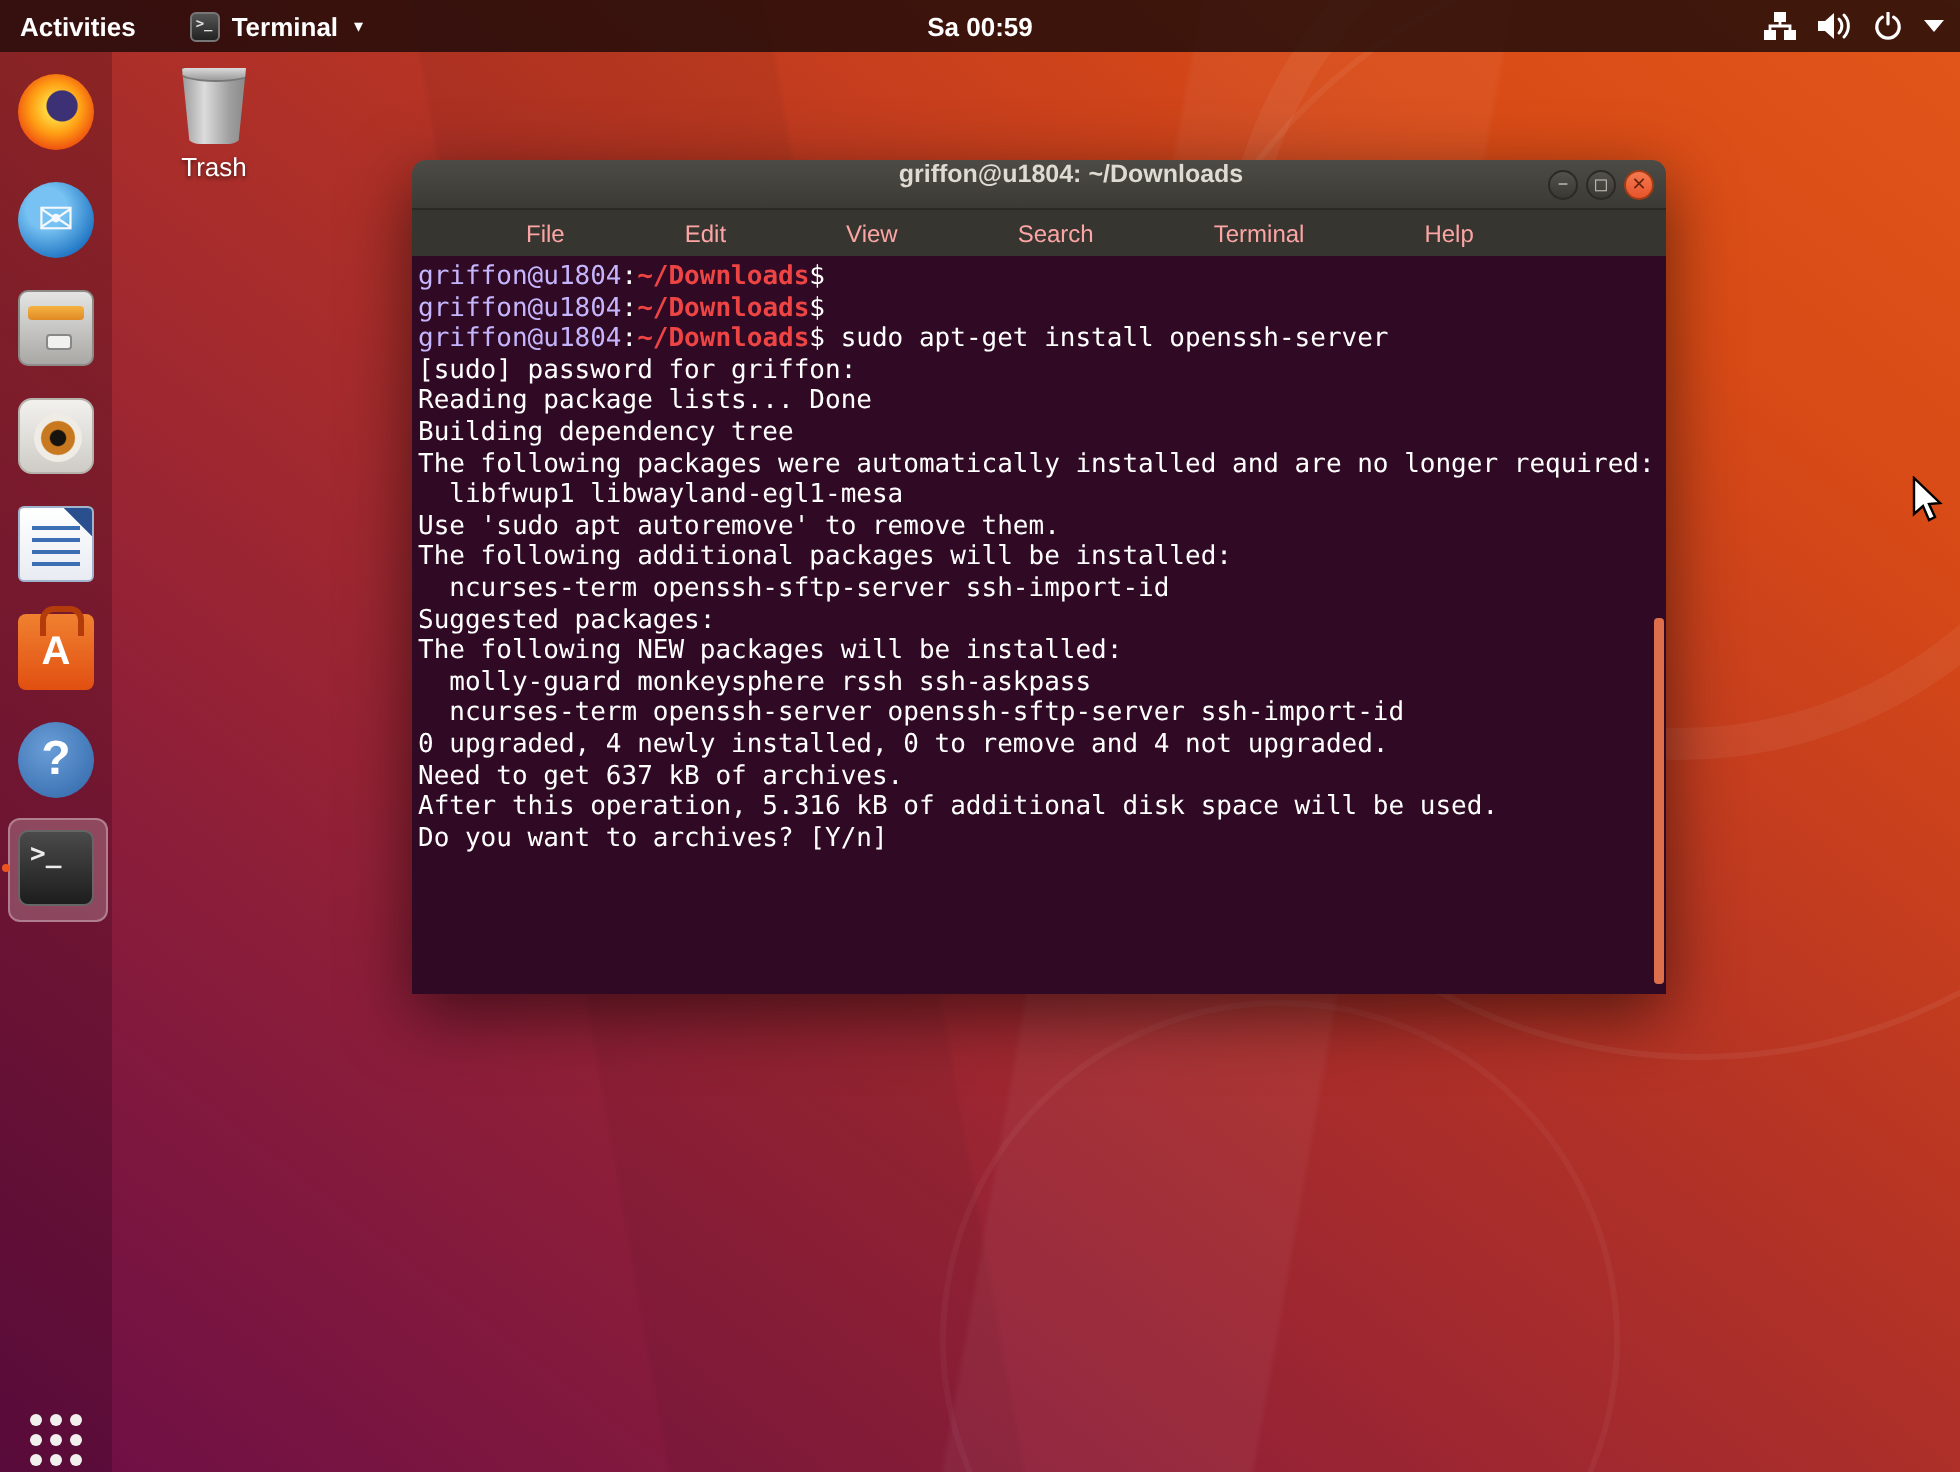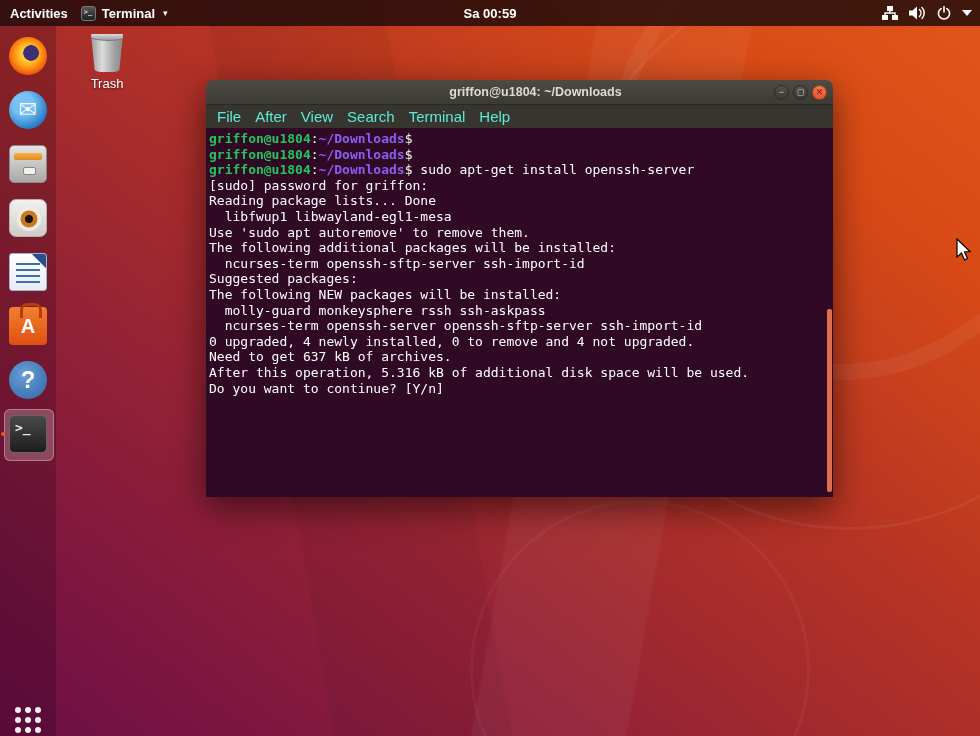--- a/index.html
+++ b/index.html
@@ -13,21 +13,21 @@
   .deco2 { width:560px; height:560px; right:-150px; top:-30px; border:3px solid rgba(255,255,255,0.06); }
   .deco3 { width:340px; height:340px; left:470px; top:500px; border:3px solid rgba(255,255,255,0.045); }
   .deco-band { position:absolute; inset:0; border-radius:0; pointer-events:none;
     background:linear-gradient(100deg,transparent 54%,rgba(255,255,255,0.045) 54.3%,rgba(255,255,255,0.045) 68%,transparent 68.3%),
                linear-gradient(80deg,transparent 30%,rgba(0,0,0,0.05) 30.3%,rgba(0,0,0,0.05) 46%,transparent 46.3%); }
 
   
   .topbar { position:absolute; left:0; top:0; width:980px; height:26px;
             background:rgba(28,10,8,0.82); display:flex; align-items:center;
             color:#fff; font-size:13px; font-weight:bold; z-index:50; }
-  .tb-left { display:flex; align-items:center; gap:13px; padding-left:10px; }
+  .tb-left { display:flex; align-items:center; gap:27px; padding-left:10px; }
   .tb-activities { cursor:default; }
   .tb-app { display:flex; align-items:center; gap:6px; }
   .tb-app-icon { width:15px; height:15px; background:linear-gradient(#555,#222); border:1px solid #777;
                  border-radius:3px; position:relative; }
   .tb-app-icon::before { content:">_"; position:absolute; left:2px; top:1px; color:#ddd;
                          font:bold 7px "DejaVu Sans Mono",monospace; }
   .tb-caret { font-size:9px; margin-left:2px; }
   .tb-center { position:absolute; left:0; right:0; text-align:center; }
   .tb-right { position:absolute; right:8px; top:0; height:26px; display:flex; align-items:center; gap:11px; }
   .tb-right svg { display:block; }
@@ -86,34 +86,34 @@
     border-radius:4px 4px 9px 9px; clip-path:polygon(0 0,100% 0,88% 100%,12% 100%); }
   .trash-can::before { content:""; position:absolute; left:-2px; top:-3px; width:36px; height:8px;
     background:linear-gradient(#efefef,#9c9c9c); border-radius:50%; border:1px solid #777; }
   .trash-label { margin-top:4px; color:#fff; font-size:13px; text-shadow:0 1px 2px rgba(0,0,0,0.6); }
 
   
   .win { position:absolute; left:206px; top:80px; width:627px; height:417px; z-index:20;
          border-radius:7px 7px 0 0; box-shadow:0 10px 34px rgba(0,0,0,0.55); }
   .titlebar { height:25px; border-radius:7px 7px 0 0;
     background:linear-gradient(#4d4b46,#3b3a35); border-bottom:1px solid #2a2925;
-    display:flex; align-items:center; justify-content:center; position:relative;padding-left:32px; }
+    display:flex; align-items:flex-start; justify-content:center; position:relative;padding-left:32px; }
   .title { color:#dfdbd2; font-size:12.5px; font-weight:bold; }
   .win-btns { position:absolute; right:6px; top:5px; display:flex; gap:4px; }
   .wbtn { width:15px; height:15px; border-radius:50%; border:1px solid #2b2a27;
     background:linear-gradient(#53514c,#393833); color:#c9c5bc; font-size:9px; line-height:13px;
     text-align:center; }
   .wbtn.close { background:linear-gradient(#f47950,#e8542a); border-color:#a33c14; color:#6b2410; font-weight:bold; }
   .menubar { height:23px; background:#37352f; display:flex; align-items:center; gap:0; padding-left:4px; }
-  .menu-item { color:#5eead4; font-size:15px; padding:3px 7px; }
+  .menu-item { color:#fca5a5; font-size:12px; padding:3px 7px;margin-left:46px; }
   .term { height:369px; background:#300A24; padding:3px 0 0 3px; position:relative; overflow:hidden; }
   .term-line { font:13px/15.6px "DejaVu Sans Mono","Liberation Mono",monospace;
     color:#ffffff; white-space:pre; }
-  .p-user { color:#22c55e; font-weight:bold; }
-  .p-path { color:#8b5cf6; font-weight:bold; }
+  .p-user { color:#c4b5fd; font-weight:normal; }
+  .p-path { color:#ef4444; font-weight:bold; }
   .scroll-thumb { position:absolute; right:1px; top:181px; width:5px; height:183px;
     background:#DE6F4C; border-radius:2px; }
 
   
   .cursor { position:absolute; left:956px; top:238px; z-index:99; }
 </style>
 </head>
 <body>
 
 <div class="wp-deco deco1"></div>
@@ -205,43 +205,45 @@
   <div class="titlebar">
     <span class="title">griffon@u1804: ~/Downloads</span>
     <span class="win-btns">
       <span class="wbtn">−</span>
       <span class="wbtn">◻</span>
       <span class="wbtn close">✕</span>
     </span>
   </div>
   <div class="menubar" id="menubar">
       <span class="menu-item">File</span>
-      <span class="menu-item">After</span>
+      <span class="menu-item">Edit</span>
       <span class="menu-item">View</span>
       <span class="menu-item">Search</span>
       <span class="menu-item">Terminal</span>
       <span class="menu-item">Help</span>
     </div>
   <div class="term" id="term">
     <div class="scroll-thumb"></div>
   <div class="term-line"><span class="p-user">griffon@u1804</span>:<span class="p-path">~/Downloads</span>$</div>
       <div class="term-line"><span class="p-user">griffon@u1804</span>:<span class="p-path">~/Downloads</span>$</div>
       <div class="term-line"><span class="p-user">griffon@u1804</span>:<span class="p-path">~/Downloads</span>$ sudo apt-get install openssh-server</div>
       <div class="term-line">[sudo] password for griffon: </div>
       <div class="term-line">Reading package lists... Done</div>
+      <div class="term-line">Building dependency tree</div>
+      <div class="term-line">The following packages were automatically installed and are no longer required:</div>
       <div class="term-line">  libfwup1 libwayland-egl1-mesa</div>
       <div class="term-line">Use 'sudo apt autoremove' to remove them.</div>
       <div class="term-line">The following additional packages will be installed:</div>
       <div class="term-line">  ncurses-term openssh-sftp-server ssh-import-id</div>
       <div class="term-line">Suggested packages:</div>
       <div class="term-line">The following NEW packages will be installed:</div>
       <div class="term-line">  molly-guard monkeysphere rssh ssh-askpass</div>
       <div class="term-line">  ncurses-term openssh-server openssh-sftp-server ssh-import-id</div>
       <div class="term-line">0 upgraded, 4 newly installed, 0 to remove and 4 not upgraded.</div>
       <div class="term-line">Need to get 637 kB of archives.</div>
       <div class="term-line">After this operation, 5.316 kB of additional disk space will be used.</div>
-      <div class="term-line">Do you want to continue? [Y/n] </div>
+      <div class="term-line">Do you want to archives? [Y/n] </div>
     </div>
 </div>
 
 <svg class="cursor" width="16" height="24" viewBox="0 0 16 24">
   <polygon points="1,1 1,19 5.5,15 8.5,22 11.5,20.5 8.5,14 14,13.5" fill="#fff" stroke="#000" stroke-width="1.2"></polygon>
 </svg>
 
 </body></html>

